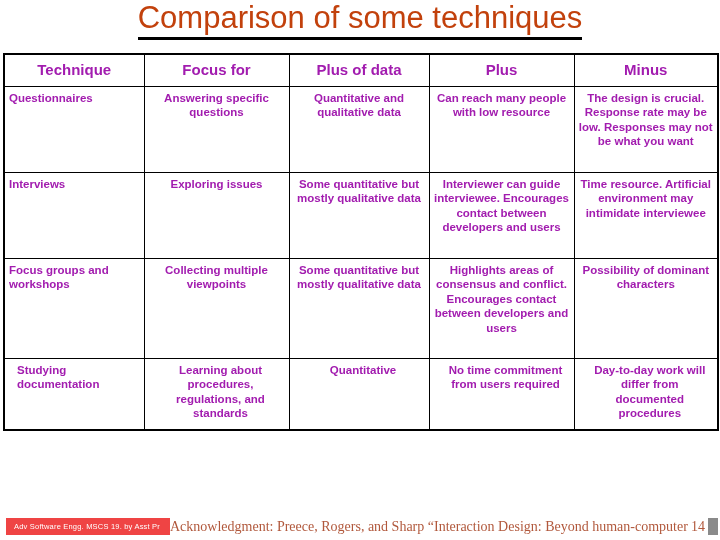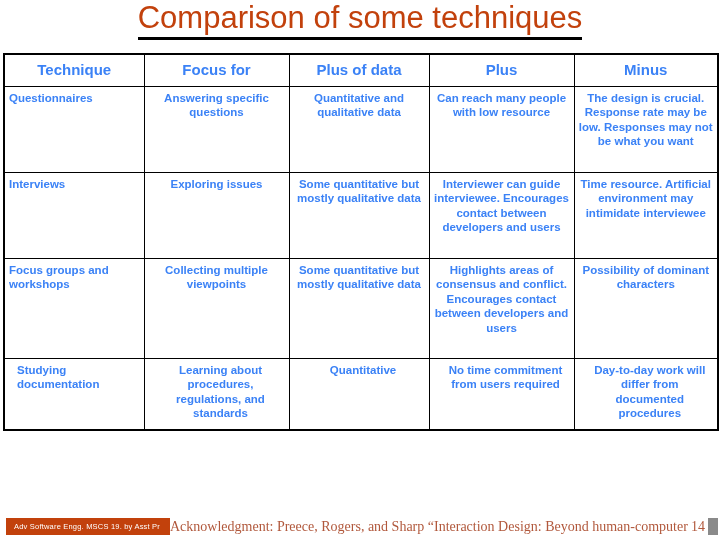--- a/index.html
+++ b/index.html
@@ -45,21 +45,21 @@
     table-layout: fixed;
     width: 714px;
     border: 2px solid #000000;
   }
   table.cmp td, table.cmp th {
     border: 1px solid #000000;
     vertical-align: top;
     padding: 4px 4px 2px 4px;
     font-size: 11.5px;
     line-height: 14.5px;
-    color: #3b82f6;
+    color: #a21caf;
     font-weight: bold;
     box-sizing: border-box;
   }
   table.cmp thead th {
     text-align: center;
     font-size: 15px;
     line-height: 18px;
     height: 32px;
     vertical-align: middle;
     padding: 3px 2px;
@@ -93,21 +93,21 @@
     top: 516px;
     width: 720px;
     height: 24px;
   }
   .footer-bar {
     position: absolute;
     left: 6px;
     top: 2px;
     width: 182px;
     height: 17px;
-    background: #c2410c;
+    background: #ef4444;
     color: #ffffff;
     font-size: 7.5px;
     line-height: 17px;
     letter-spacing: 0.2px;
     padding-left: 8px;
     box-sizing: border-box;
     white-space: nowrap;
     overflow: hidden;
     font-family: "Liberation Sans", sans-serif;
   }

